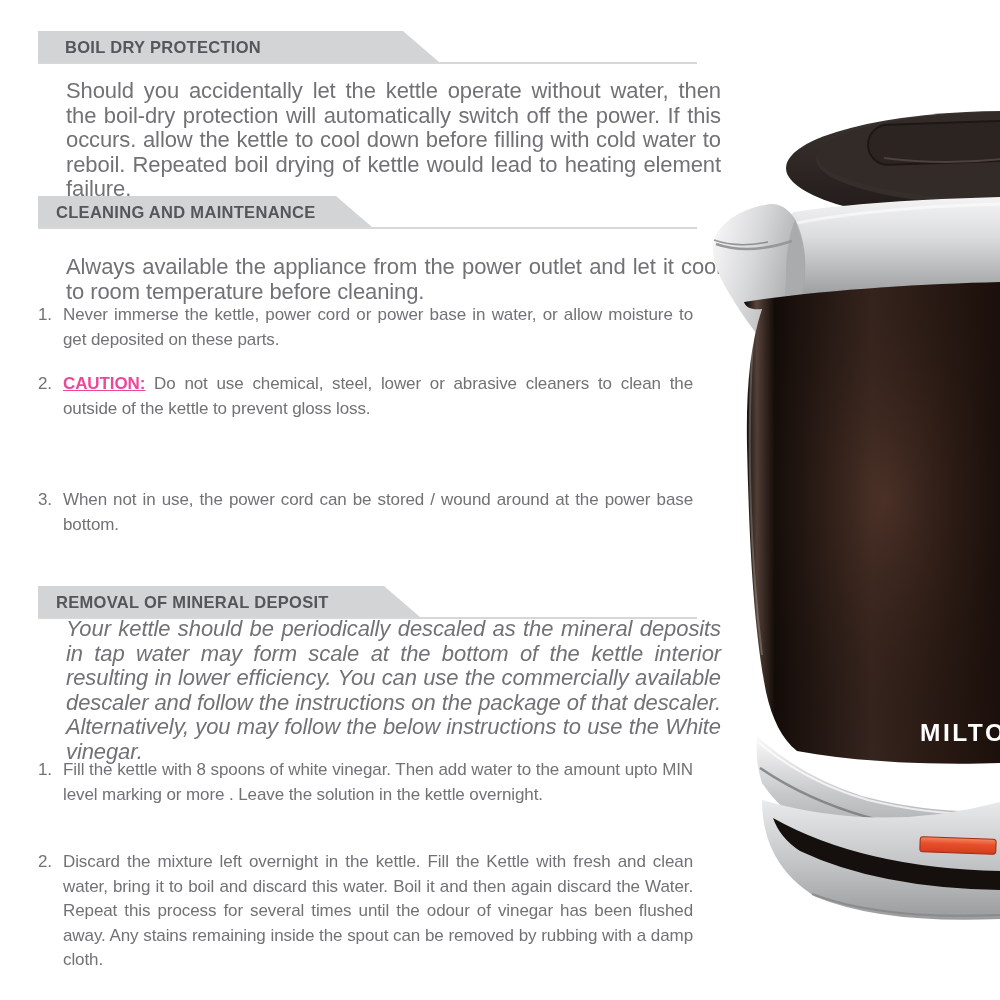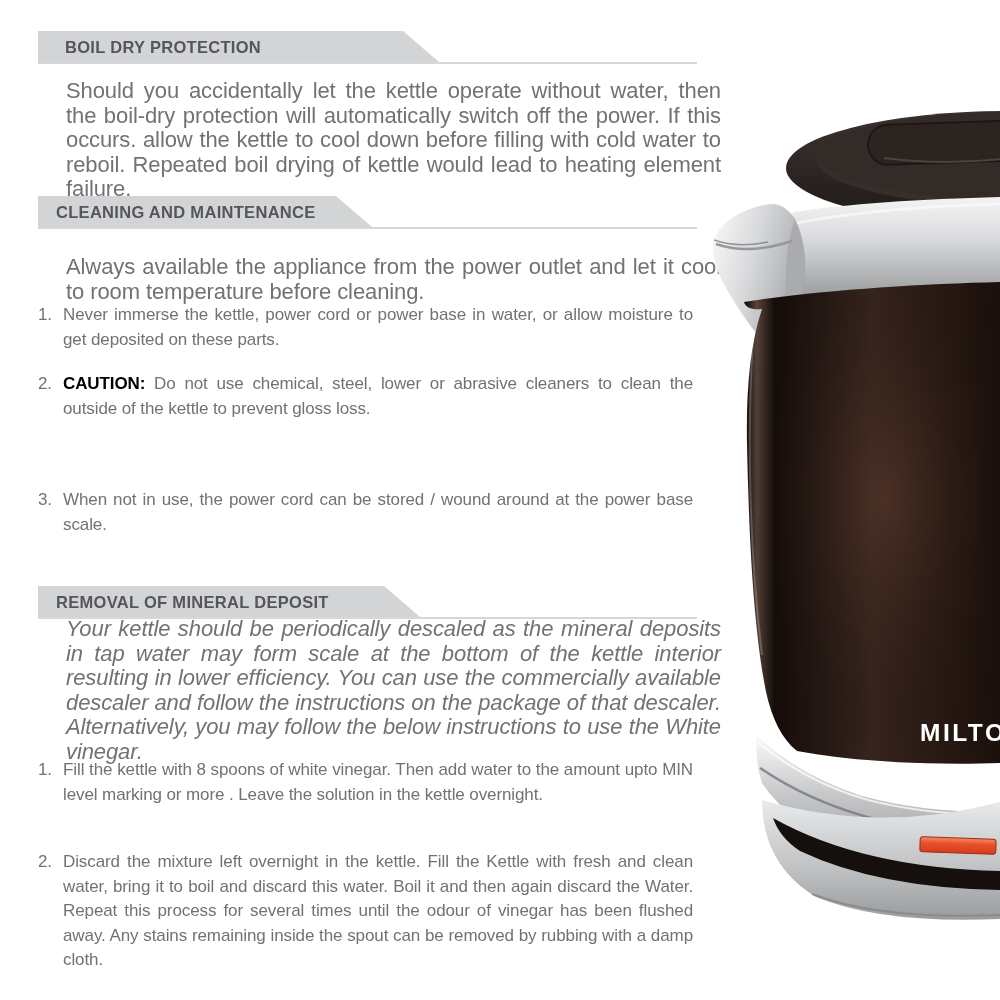--- a/index.html
+++ b/index.html
@@ -17,21 +17,21 @@
   .hd1 .banner{width:392px;padding-left:9px;}
   .hd2 .banner{width:334px;}
   .hd3 .banner{width:382px;}
 
   .para{position:absolute;left:0;width:655px;color:#717275;font-size:22px;
         line-height:24.5px;text-align:justify;letter-spacing:-0.1px;margin-left:28px;}
   .list-item{position:absolute;left:0;width:655px;color:#717275;font-size:17px;
         line-height:24.5px;letter-spacing:-0.1px;}
   .num{position:absolute;left:0;top:0;}
   .li-body{margin-left:25px;text-align:justify;}
-  .caution b{color:#000000;}
+  .caution b{color:#ec4899;text-decoration:underline;}
 
   
   .kettle-wrap{position:absolute;left:700px;top:95px;width:300px;height:855px;}
   svg{display:block;}
 </style>
 </head>
 <body>
 
 <div class="page">
 
@@ -61,21 +61,21 @@
       <div class="li-body">
         <div class="caution">
           <b>CAUTION:</b>
           <span>Do not use chemical, steel, lower or abrasive cleaners to clean the outside of the kettle to prevent gloss loss.</span>
         </div>
       </div>
     </div>
 
     <div class="list-item" style="top:488px;">
       <span class="num">3.</span>
-      <div class="li-body">When not in use, the power cord can be stored / wound around at the power base scale.</div>
+      <div class="li-body">When not in use, the power cord can be stored / wound around at the power base bottom.</div>
     </div>
 
     <div class="section-head hd3" style="top:566px;margin-top:20px;">
       <div class="banner">
         <span class="banner-title">REMOVAL OF MINERAL DEPOSIT</span>
       </div>
     </div>
     <div class="para" style="top:617px;font-style:italic;">Your kettle should be periodically descaled as the mineral deposits in tap water may form scale at the bottom of the kettle interior resulting in lower efficiency. You can use the commercially available descaler and follow the instructions on the package of that descaler. Alternatively, you may follow the below instructions to use the White vinegar.</div>
 
     <div class="list-item" style="top:758px;">

